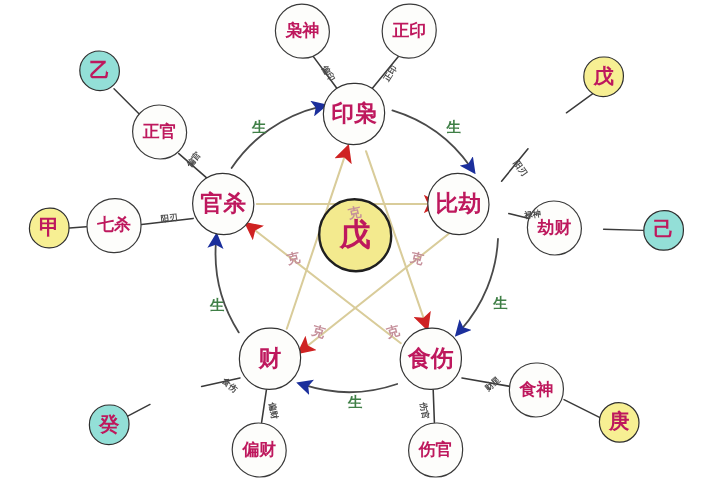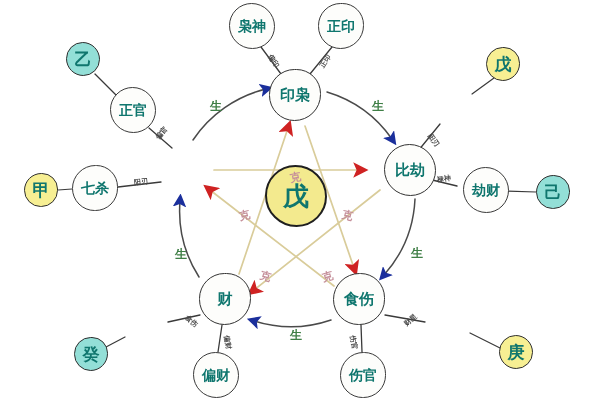--- a/index.html
+++ b/index.html
@@ -14,29 +14,29 @@
   svg.layer{position:absolute;left:0;top:0;width:600px;height:400px;}
   .node-layer{position:absolute;left:0;top:0;width:600px;height:400px;}
 
   
   .bub{
     position:absolute;
     display:flex;align-items:center;justify-content:center;
     border:1.6px solid #2b2b2b;
     border-radius:50%;
     background:#fdfdfb;
-    color:#0f766e;
+    color:#be185d;
     box-sizing:border-box;
     letter-spacing:0px;
     line-height:1;
     text-align:center;
     white-space:nowrap;
   }
   .bub.main{
-    width:52px;height:52px;font-size:15px;font-weight:700;
+    width:52px;height:52px;font-size:19px;font-weight:700;
     border-width:1.7px;
     border-color:#333;
   }
   .bub.sat{
     width:46px;height:46px;font-size:14px;font-weight:700;
     border-color:#3a3a3a;
   }
   .bub.stem{
     width:34px;height:34px;font-size:17px;font-weight:700;
     border-color:#2f2f2f;
@@ -128,27 +128,29 @@
       <line x1="125" y1="337" x2="106" y2="347"></line>
       <line x1="72" y1="189" x2="58" y2="190"></line>
     </g>
   </svg>
 
   <div class="node-layer">
 
     <div class="bub center r2" style="left:265px;top:165px;">戊</div>
 
     <div class="bub main r1" style="left:269px;top:69px;">印枭</div>
-    <div class="bub main r2" style="left:384px;top:144px;">比劫</div>
+    <div class="bub main r2" style="left:356px;top:144px;">比劫</div>
     <div class="bub main r3" style="left:333px;top:273px;">食伤</div>
     <div class="bub main r1" style="left:199px;top:273px;">财</div>
+    <div class="bub main r2" style="left:160px;top:144px;">官杀</div>
 
     <div class="bub sat r2" style="left:229px;top:3px;">枭神</div>
     <div class="bub sat r1" style="left:318px;top:3px;">正印</div>
-    <div class="bub sat r2" style="left:463px;top:167px;">劫财</div>
+    <div class="bub sat r2" style="left:439px;top:167px;">劫财</div>
+    <div class="bub sat r1" style="left:424px;top:302px;">食神</div>
     <div class="bub sat r3" style="left:340px;top:352px;">伤官</div>
     <div class="bub sat r2" style="left:193px;top:352px;">偏财</div>
     <div class="bub sat r2" style="left:110px;top:87px;">正官</div>
     <div class="bub sat r3" style="left:72px;top:165px;">七杀</div>
 
     <div class="bub stem yin r2" style="left:66px;top:42px;">乙</div>
     <div class="bub stem yang r1" style="left:486px;top:47px;">戊</div>
     <div class="bub stem yin r3" style="left:536px;top:175px;">己</div>
     <div class="bub stem yang r2" style="left:499px;top:335px;">庚</div>
     <div class="bub stem yin r1" style="left:74px;top:337px;">癸</div>

